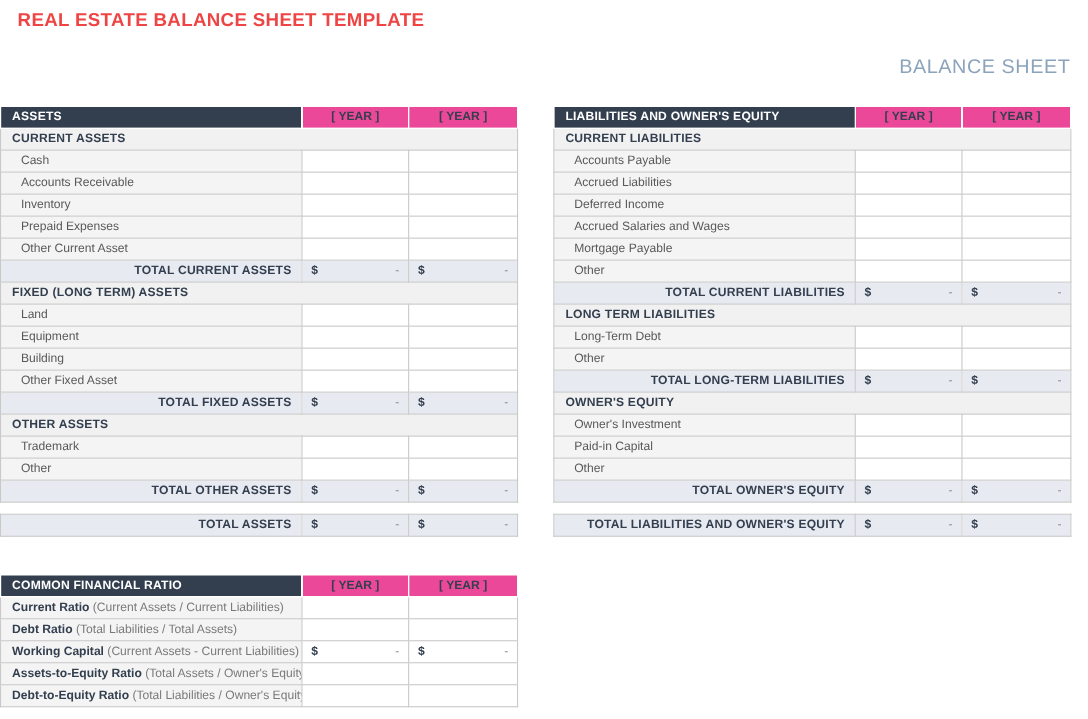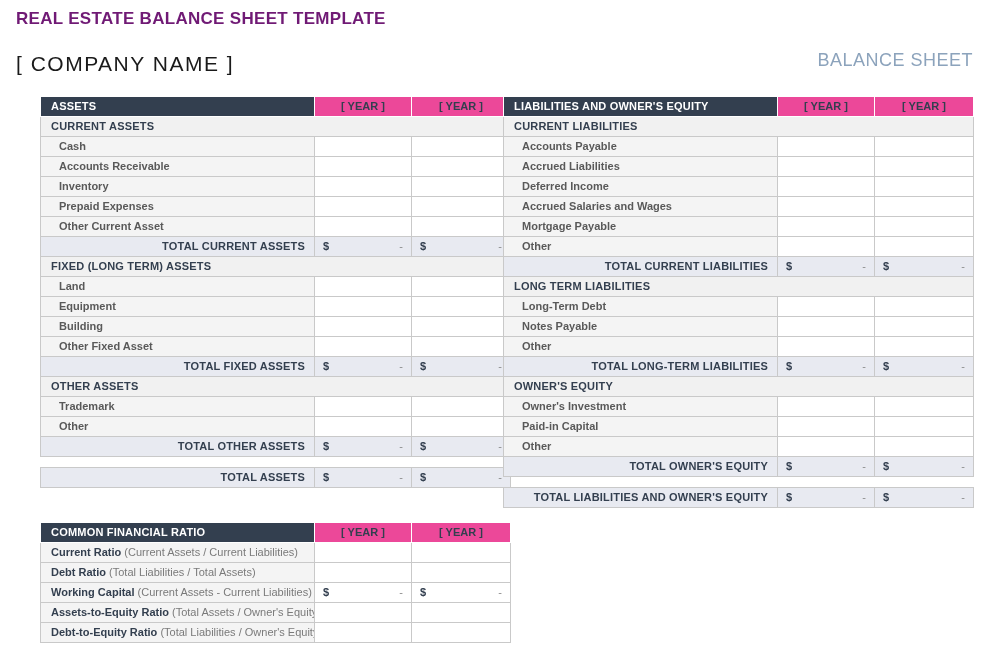--- a/index.html
+++ b/index.html
@@ -2,32 +2,32 @@
 <html><head>
 <meta charset="utf-8">
 <style>
   * { box-sizing: border-box; }
   html, body { margin: 0; padding: 0; background: #ffffff; }
   body { font-family: "Liberation Sans", sans-serif; }
   .canvas { position: relative; width: 989px; height: 654px; background: #ffffff; overflow: hidden; }
 
   .doc-title {
     position: absolute; left: 16px; top: 9px;
-    font-size: 17px; font-weight: bold; color: #701a75; letter-spacing: 0.3px;
+    font-size: 17px; font-weight: bold; color: #ef4444; letter-spacing: 0.3px;
   }
   .company {
     position: absolute; left: 16px; top: 52px;
     font-size: 21px; color: #1a1a1a; letter-spacing: 1.5px;
   }
   .bs-label {
     position: absolute; right: 16px; top: 50px;
     font-size: 18px; color: #8CA3BC; letter-spacing: 0.5px;
   }
 
-  .col-left  { position: absolute; left: 24px;  top: 96px; width: 470px; padding-left: 16px; }
+  .col-left  { position: absolute; left: 0;  top: 96px; width: 470px; }
   .col-right { position: absolute; left: 503px; top: 96px; width: 470px; }
 
   table.sheet {
     border-collapse: collapse; table-layout: fixed;
     width: 470px; font-size: 11px;
   }
   .sheet col.c-label { width: 274px; }
   .sheet col.c-year  { width: 97px;  }
   .sheet col.c-year2 { width: 99px;  }
 
@@ -46,42 +46,41 @@
   .sheet th.hyear {
     background: #ec4899; color: #333F4F;
     text-align: center; font-weight: bold; border-color: #ffffff;
   }
 
   .sheet tr.sub td {
     background: #F1F1F1; color: #333F4F;
     font-weight: bold; padding-left: 10px; letter-spacing: 0.2px; margin-top: 45px;
   }
 
-  .sheet td.lbl { background: #F4F4F4; color: #595959; padding-left: 18px; font-weight: bold; }
+  .sheet td.lbl { background: #F4F4F4; color: #595959; padding-left: 18px; }
   .sheet td.val-cell { background: #ffffff; }
 
   .sheet tr.total td { background: #E8EAF1; color: #333F4F; font-weight: bold; }
   .sheet td.tlabel { text-align: right; padding-right: 9px; letter-spacing: 0.2px; }
 
   .money .cur  { float: left;  color: #333F4F; font-weight: bold; }
   .money .dash { float: right; color: #8C8C8C; font-weight: normal; }
 
   .gap19 { margin-top: 10px; }
   .gap18 { margin-top: 34px; }
 
   .sheet td.ratio-lbl { background: #F4F4F4; color: #7A7A7A; padding-left: 10px; }
   .sheet td.ratio-lbl b { color: #333F4F; font-weight: bold; }
 </style>
 </head>
 <body>
 
 <div class="canvas">
 
   <div class="doc-title">REAL ESTATE BALANCE SHEET TEMPLATE</div>
-  <div class="company">[ COMPANY NAME ]</div>
   <div class="bs-label">BALANCE SHEET</div>
 
   <div class="col-left">
 
     <table class="sheet">
       <colgroup>
           <col class="c-label">
           <col class="c-year">
           <col class="c-year2">
         </colgroup>
@@ -324,25 +323,20 @@
 
       <tr class="sub">
         <td colspan="3">LONG TERM LIABILITIES</td>
       </tr>
       <tr class="item">
         <td class="lbl">Long-Term Debt</td>
         <td class="val-cell"></td>
         <td class="val-cell"></td>
       </tr>
       <tr class="item">
-        <td class="lbl">Notes Payable</td>
-        <td class="val-cell"></td>
-        <td class="val-cell"></td>
-      </tr>
-      <tr class="item">
         <td class="lbl">Other</td>
         <td class="val-cell"></td>
         <td class="val-cell"></td>
       </tr>
       <tr class="total">
         <td class="tlabel">TOTAL LONG-TERM LIABILITIES</td>
         <td class="money">
               <span class="cur">$</span>
               <span class="dash">-</span>
             </td>

